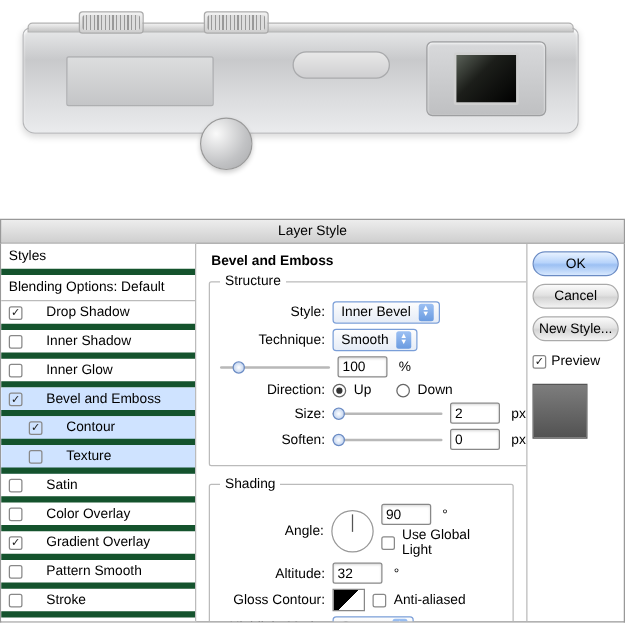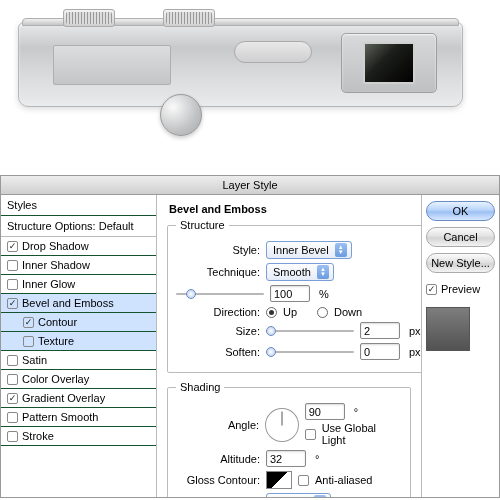--- a/index.html
+++ b/index.html
@@ -19,23 +19,23 @@
   .shoe { position:absolute; top:18px; left:215px; width:78px; height:22px; border-radius:12px; background:linear-gradient(#e8e8e8,#cfcfd1); border:1px solid #a9aaac; }
   .viewfinder { position:absolute; top:10px; left:322px; width:96px; height:60px; background:linear-gradient(#d8d9db,#bfc0c2); border:1px solid #9e9fa1; border-radius:5px; display:flex; align-items:center; justify-content:center; box-shadow: inset 0 1px 2px rgba(255,255,255,.8); }
   .viewwindow { width:52px; height:42px; background:linear-gradient(135deg,#5a6158,#1c1e1a 40%,#000); border:2px solid #d0d0d0; border-radius:2px; }
   .inset-panel { position:absolute; top:22px; left:34px; width:118px; height:40px; background:linear-gradient(#dcddde,#c4c5c7); border:1px solid #aeafb1; border-radius:2px; }
 
   
   .dialog-wrap { width:500px; height:268px; position:relative; }
   .titlebar { height:20px; background: linear-gradient(#ededed,#cfcfcf); border:1px solid #999; text-align:center; line-height:19px; }
   .dlg-body { display:flex; height:303px; border:1px solid #999; border-top:none; }
   .styles-col { width:156px; border-right:1px solid #bbb; background:#fff; }
-  .styles-head { padding:4px 6px; border-bottom:1px solid #14532d; }
+  .styles-head { padding:4px 6px; border-bottom:5px solid #14532d; }
   .blending-head { padding:4px 6px; border-bottom:1px solid #bbb; }
-  .style-row { display:flex; align-items:center; gap:4px; padding:3px 6px; border-bottom:1px solid #14532d; }
+  .style-row { display:flex; align-items:center; gap:19px; padding:3px 6px; border-bottom:5px solid #14532d; }
   .style-row.sel { background:#cfe3ff; }
   .style-row.sub { padding-left:22px; }
   .chk { width:11px; height:11px; border:1px solid #888; border-radius:2px; display:inline-flex; align-items:center; justify-content:center; font-size:9px; color:#222; }
   .chk.on::after { content:"✓"; }
   .style-label { }
   .center-col { flex:1; padding:8px 10px; overflow:hidden; }
   fieldset { border:1px solid #bbb; border-radius:2px; margin-bottom:8px; padding:6px 8px 8px; }
   legend { padding:0 4px; color:#000; }
   .row { display:flex; align-items:center; margin:4px 0; gap:6px; }
   .lbl { width:84px; text-align:right; }
@@ -79,21 +79,21 @@
     <div class="knob"></div>
   </div>
 </div>
 
 <div class="dialog-wrap">
   <div class="titlebar">Layer Style</div>
   <div class="dlg-body">
 
     <div class="styles-col">
       <div class="styles-head">Styles</div>
-      <div class="blending-head">Structure Options: Default</div>
+      <div class="blending-head">Blending Options: Default</div>
 
       <div class="style-row">
           <span class="chk on"></span>
           <span class="style-label">Drop Shadow</span>
         </div>
       <div class="style-row">
           <span class="chk"></span>
           <span class="style-label">Inner Shadow</span>
         </div>
       <div class="style-row">

